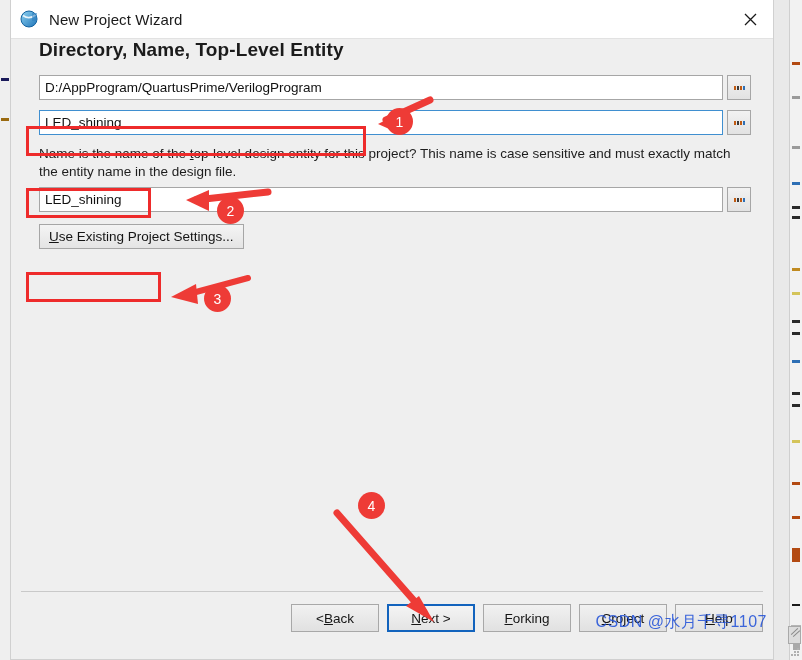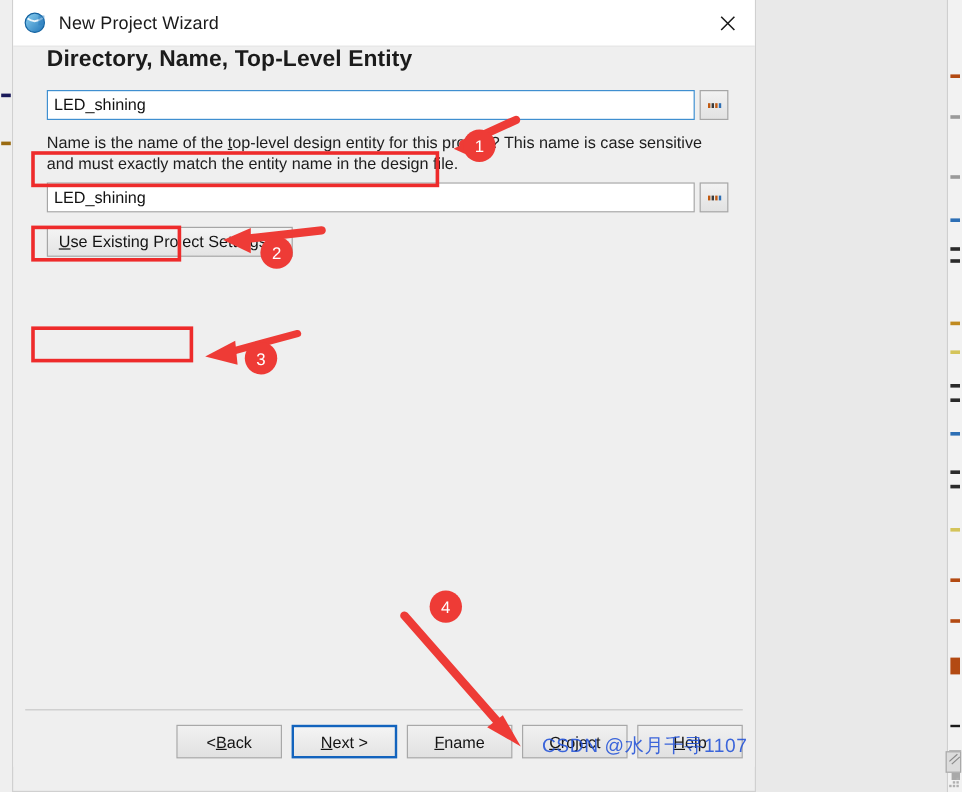--- a/index.html
+++ b/index.html
@@ -18,21 +18,21 @@
   #bg-left .bgtick{left:1px;right:auto;}
   #bg-right-grip{position:absolute;right:1px;bottom:2px;width:10px;height:10px;}
   #bg-right-grip i{position:absolute;width:2px;height:2px;background:#b0b0b0;display:block;}
   #bg-right-icon{position:absolute;right:1px;bottom:16px;width:11px;height:16px;border:1px solid #a9a9a9;background:#dcdcdc;}
   #bg-right-icon:after{content:"";position:absolute;left:1px;top:4px;width:9px;height:1px;background:#8a8a8a;
     transform:rotate(-42deg);box-shadow:0 3px 0 #8a8a8a;}
   #bg-right-line{position:absolute;right:1px;bottom:34px;width:10px;height:1px;background:#b5b5b5;}
 
   
   #dialog{
-    position:absolute;left:10px;top:0;width:620px;height:660px;
+    position:absolute;left:10px;top:0;width:764px;height:660px;
     background:#efefef;border:1px solid #d0d0d0;border-top:none;
     box-sizing:border-box;
   }
 
   
   #titlebar{
     height:38px;background:#ffffff;border-bottom:1px solid #e2e2e2;
     display:flex;align-items:center;position:relative;
   }
   #title-icon{width:20px;height:20px;margin-left:9px;margin-right:9px;position:relative;flex:none;}
@@ -174,20 +174,31 @@
       </svg>
     </span>
   </div>
 
   <div id="content">
 
     <h1 id="page-title">Directory, Name, Top-Level Entity</h1>
 
     
 
+    <div class="fieldrow">
+      <div class="textfield">D:/AppProgram/QuartusPrime/VerilogProgram</div>
+      <div class="browse">
+        <span class="dots">
+            <span></span>
+            <span></span>
+            <span></span>
+            <span></span>
+          </span>
+      </div>
+    </div>
 
     
 
     <div class="fieldrow">
       <div class="textfield focused">LED_shining</div>
       <div class="browse">
         <span class="dots">
             <span></span>
             <span></span>
             <span></span>
@@ -225,21 +236,21 @@
           <span>ack</span>
         </div>
       <div class="btn default">
           <span></span>
           <span class="ul">N</span>
           <span>ext &gt;</span>
         </div>
       <div class="btn">
           <span></span>
           <span class="ul">F</span>
-          <span>name</span>
+          <span>orking</span>
         </div>
       <div class="btn">
           <span></span>
           <span class="ul">C</span>
           <span>roject</span>
         </div>
       <div class="btn">
           <span></span>
           <span class="ul">H</span>
           <span>elp</span>

